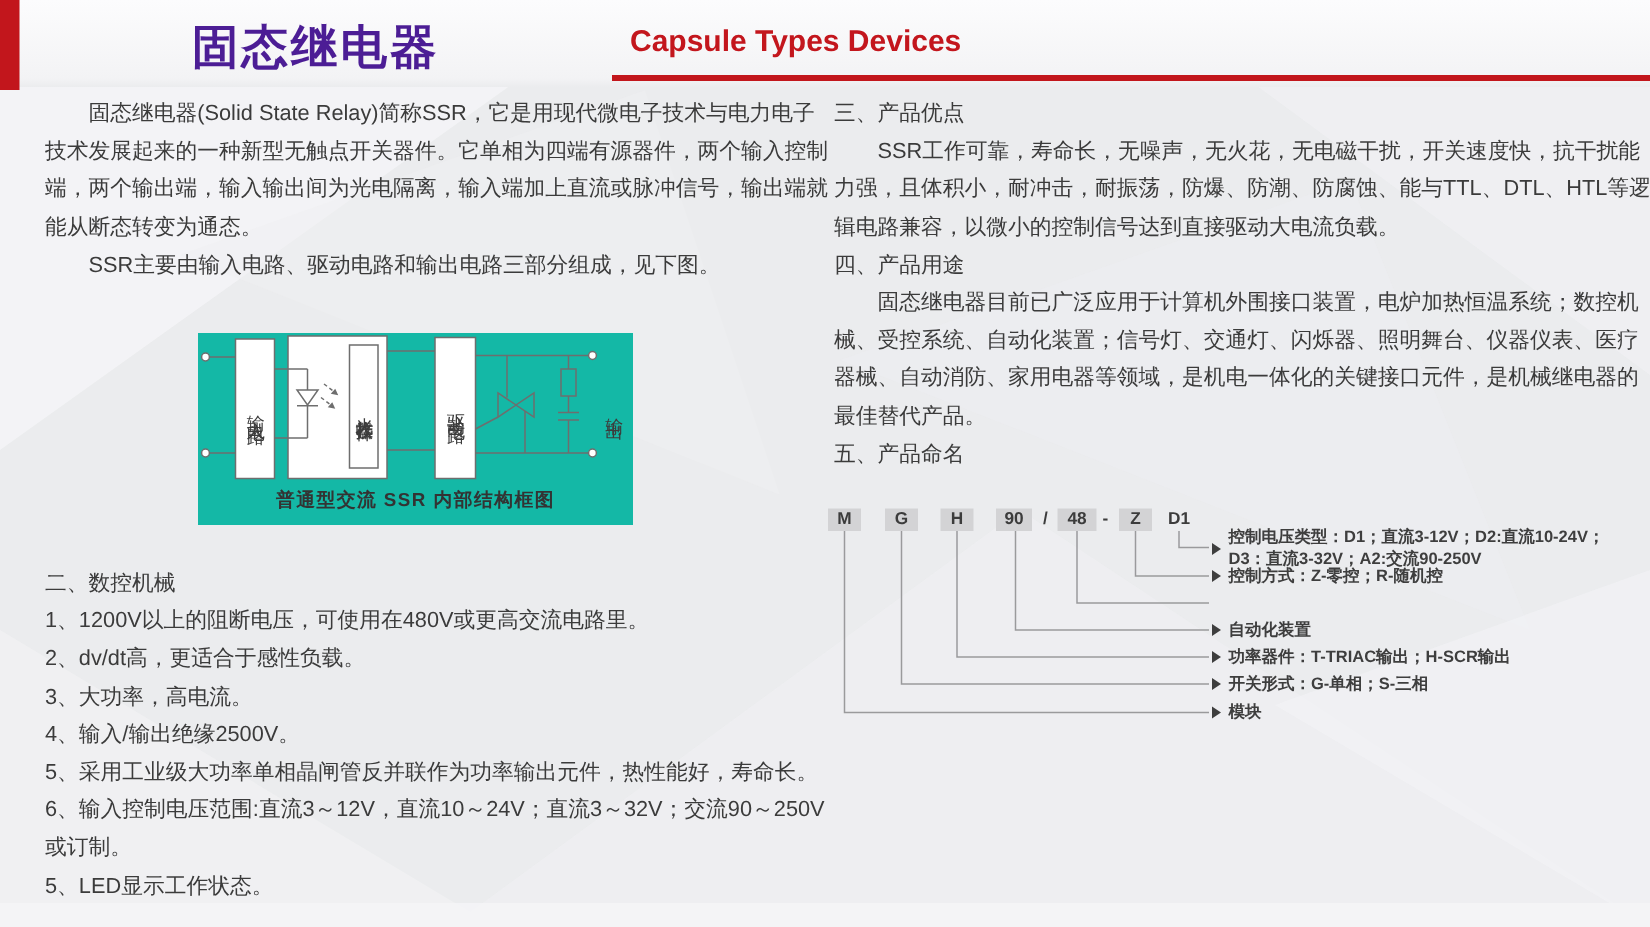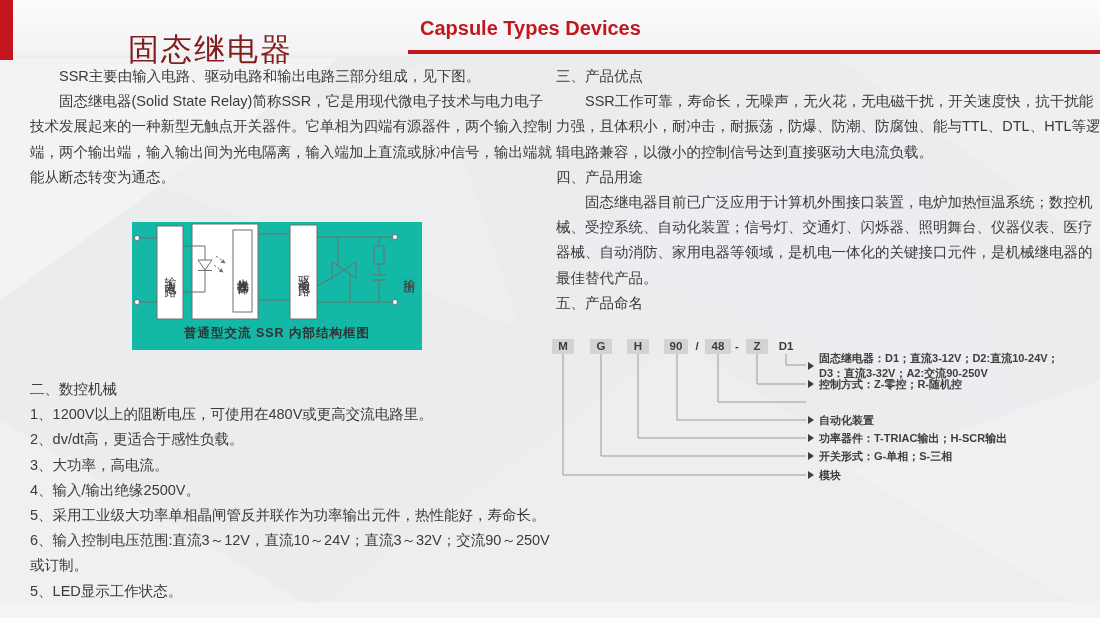--- a/index.html
+++ b/index.html
@@ -3,21 +3,21 @@
 <meta charset="utf-8">
 <style>
   *{margin:0;padding:0;box-sizing:border-box}
   html,body{width:1100px;height:618px}
   body{font-family:"Liberation Sans","DejaVu Sans",sans-serif;}
   #page{position:relative;width:1100px;height:618px;background:#ebecee;overflow:hidden;color:#3c3c3c}
   .bg-svg{position:absolute;left:0;top:0;z-index:0}
   .header-band{position:absolute;left:0;top:0;width:1100px;height:58px;
     background:linear-gradient(180deg,#fcfcfd 0%,#f3f3f5 90%,#ebecee 100%);z-index:1}
   .red-bar{position:absolute;left:0;top:0;width:13px;height:60px;background:#c2161c;z-index:3}
-  .title-cn{position:absolute;left:128px;top:29px;font-size:31px;font-weight:400;color:#7f1d1d;z-index:2;letter-spacing:2px}
+  .title-cn{position:absolute;left:128px;top:11px;font-size:31px;font-weight:700;color:#4c1d95;z-index:2;letter-spacing:2px}
   .title-en{position:absolute;left:420px;top:17px;font-size:20px;font-weight:800;color:#c3161d;z-index:2}
   .red-underline{position:absolute;left:408px;top:50px;width:692px;height:4px;background:#c2161c;z-index:2}
 
   .col{position:absolute;z-index:2;font-size:14.5px;line-height:25.2px;color:#3b3b3b}
   .col-left{left:30px;top:64px;width:524px}
   .col-right{left:556px;top:64px;width:548px}
   .sec-heading{font-size:14.5px;font-weight:400}
   .para{text-indent:2em}
   .feat-item{white-space:normal}
 
@@ -66,22 +66,22 @@
   </svg>
 
   <div class="header-band"></div>
   <div class="red-bar"></div>
   <div class="title-cn">固态继电器</div>
   <div class="title-en">Capsule Types Devices</div>
   <div class="red-underline"></div>
   <div class="footer-band"></div>
 
   <div class="col col-left">
+    <p class="para">固态继电器(Solid State Relay)简称SSR，它是用现代微电子技术与电力电子技术发展起来的一种新型无触点开关器件。它单相为四端有源器件，两个输入控制端，两个输出端，输入输出间为光电隔离，输入端加上直流或脉冲信号，输出端就能从断态转变为通态。</p>
     <p class="para">SSR主要由输入电路、驱动电路和输出电路三部分组成，见下图。</p>
-    <p class="para">固态继电器(Solid State Relay)简称SSR，它是用现代微电子技术与电力电子技术发展起来的一种新型无触点开关器件。它单相为四端有源器件，两个输入控制端，两个输出端，输入输出间为光电隔离，输入端加上直流或脉冲信号，输出端就能从断态转变为通态。</p>
   </div>
 
   <div class="diagram-panel">
     <svg class="circuit" width="290" height="102" viewBox="0 0 290 102" stroke="#6e6e6e" stroke-width="1" fill="none">
 
       <g>
         <circle cx="5" cy="16" r="2.6" fill="#fff"></circle>
         <circle cx="5" cy="80" r="2.6" fill="#fff"></circle>
         <line x1="7.6" y1="16" x2="25" y2="16"></line>
         <line x1="7.6" y1="80" x2="25" y2="80"></line>
@@ -181,21 +181,21 @@
     <span class="code-part boxed cp3">90</span>
     <span class="code-part cp4">/</span>
     <span class="code-part boxed cp5">48</span>
     <span class="code-part cp6">-</span>
     <span class="code-part boxed cp7">Z</span>
     <span class="code-part cp8">D1</span>
 
     <div class="nm-row" style="top:19px">
       <span class="tri"></span>
       <span class="two-line">
-        <span>固态继电器：D1；直流3-12V；D2:直流10-24V；</span>
+        <span>控制电压类型：D1；直流3-12V；D2:直流10-24V；</span>
         <span>D3：直流3-32V；A2:交流90-250V</span>
       </span>
     </div>
     <div class="nm-row" style="top:45px">
       <span class="tri"></span>
       <span>控制方式：Z-零控；R-随机控</span>
     </div>
     <div class="nm-row" style="top:81px">
       <span class="tri"></span>
       <span>自动化装置</span>

